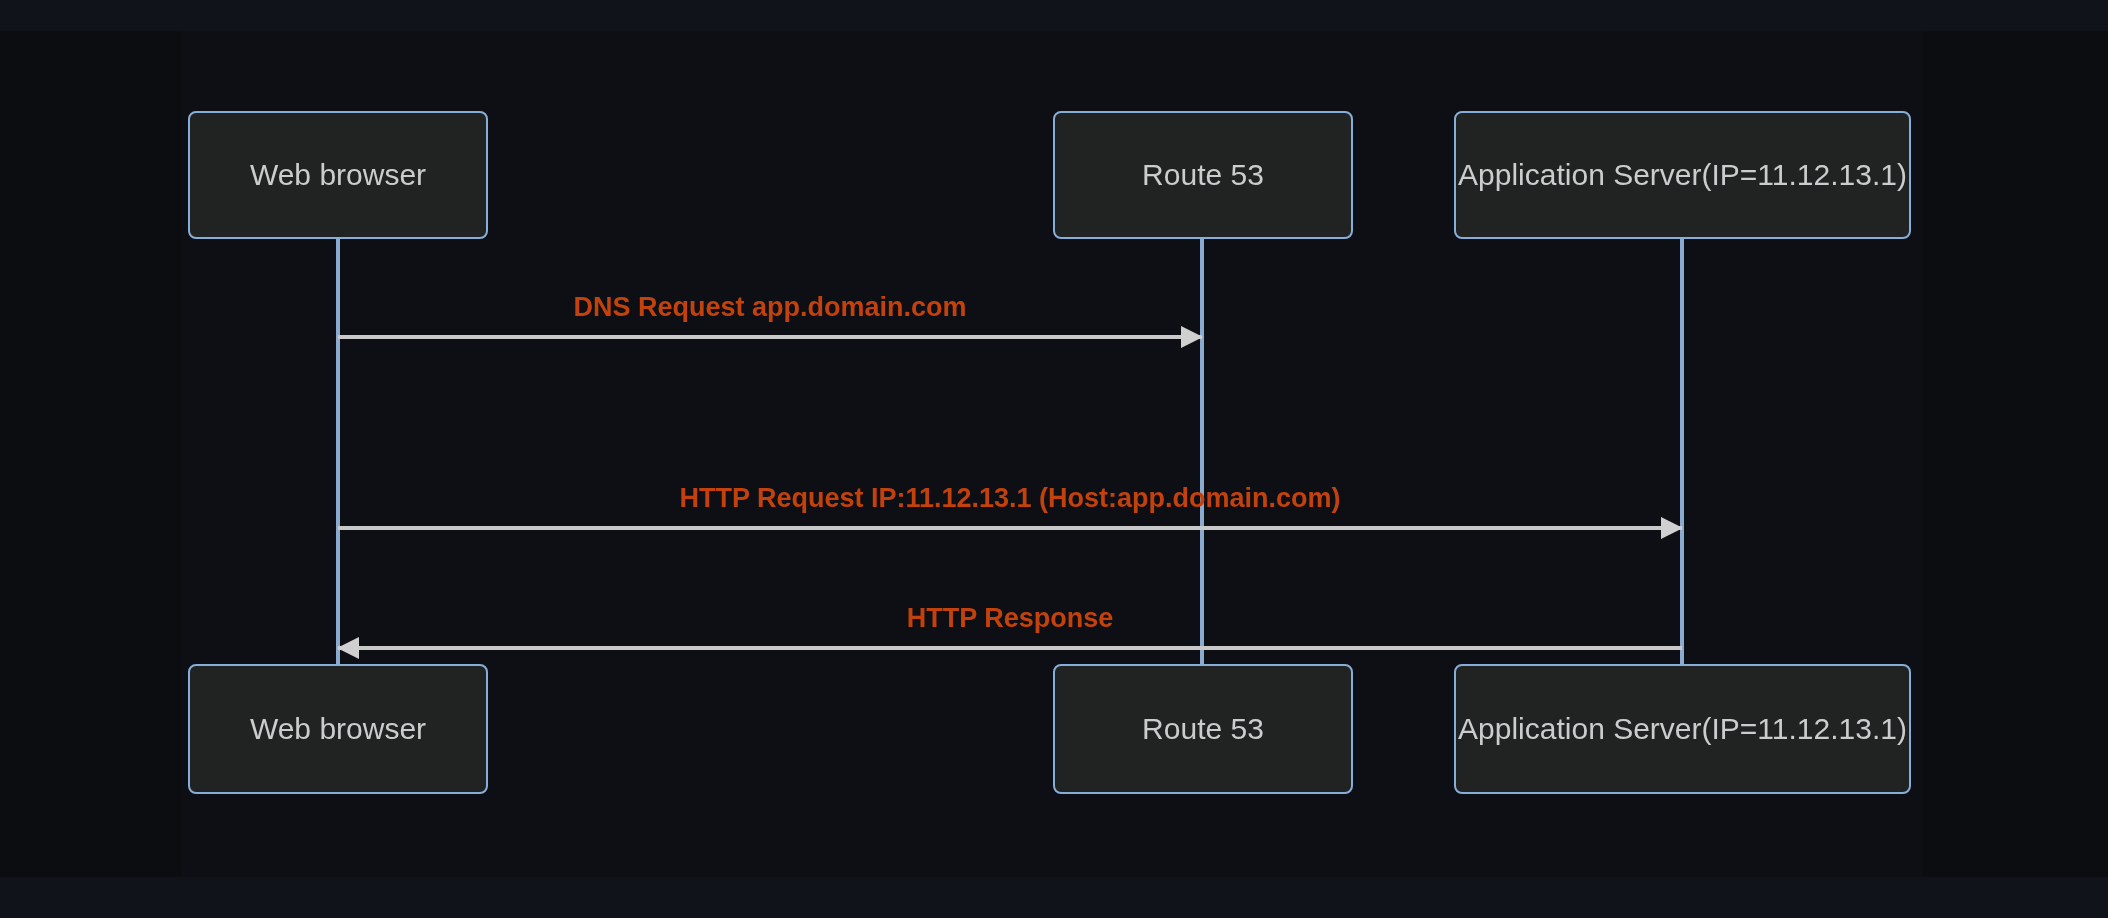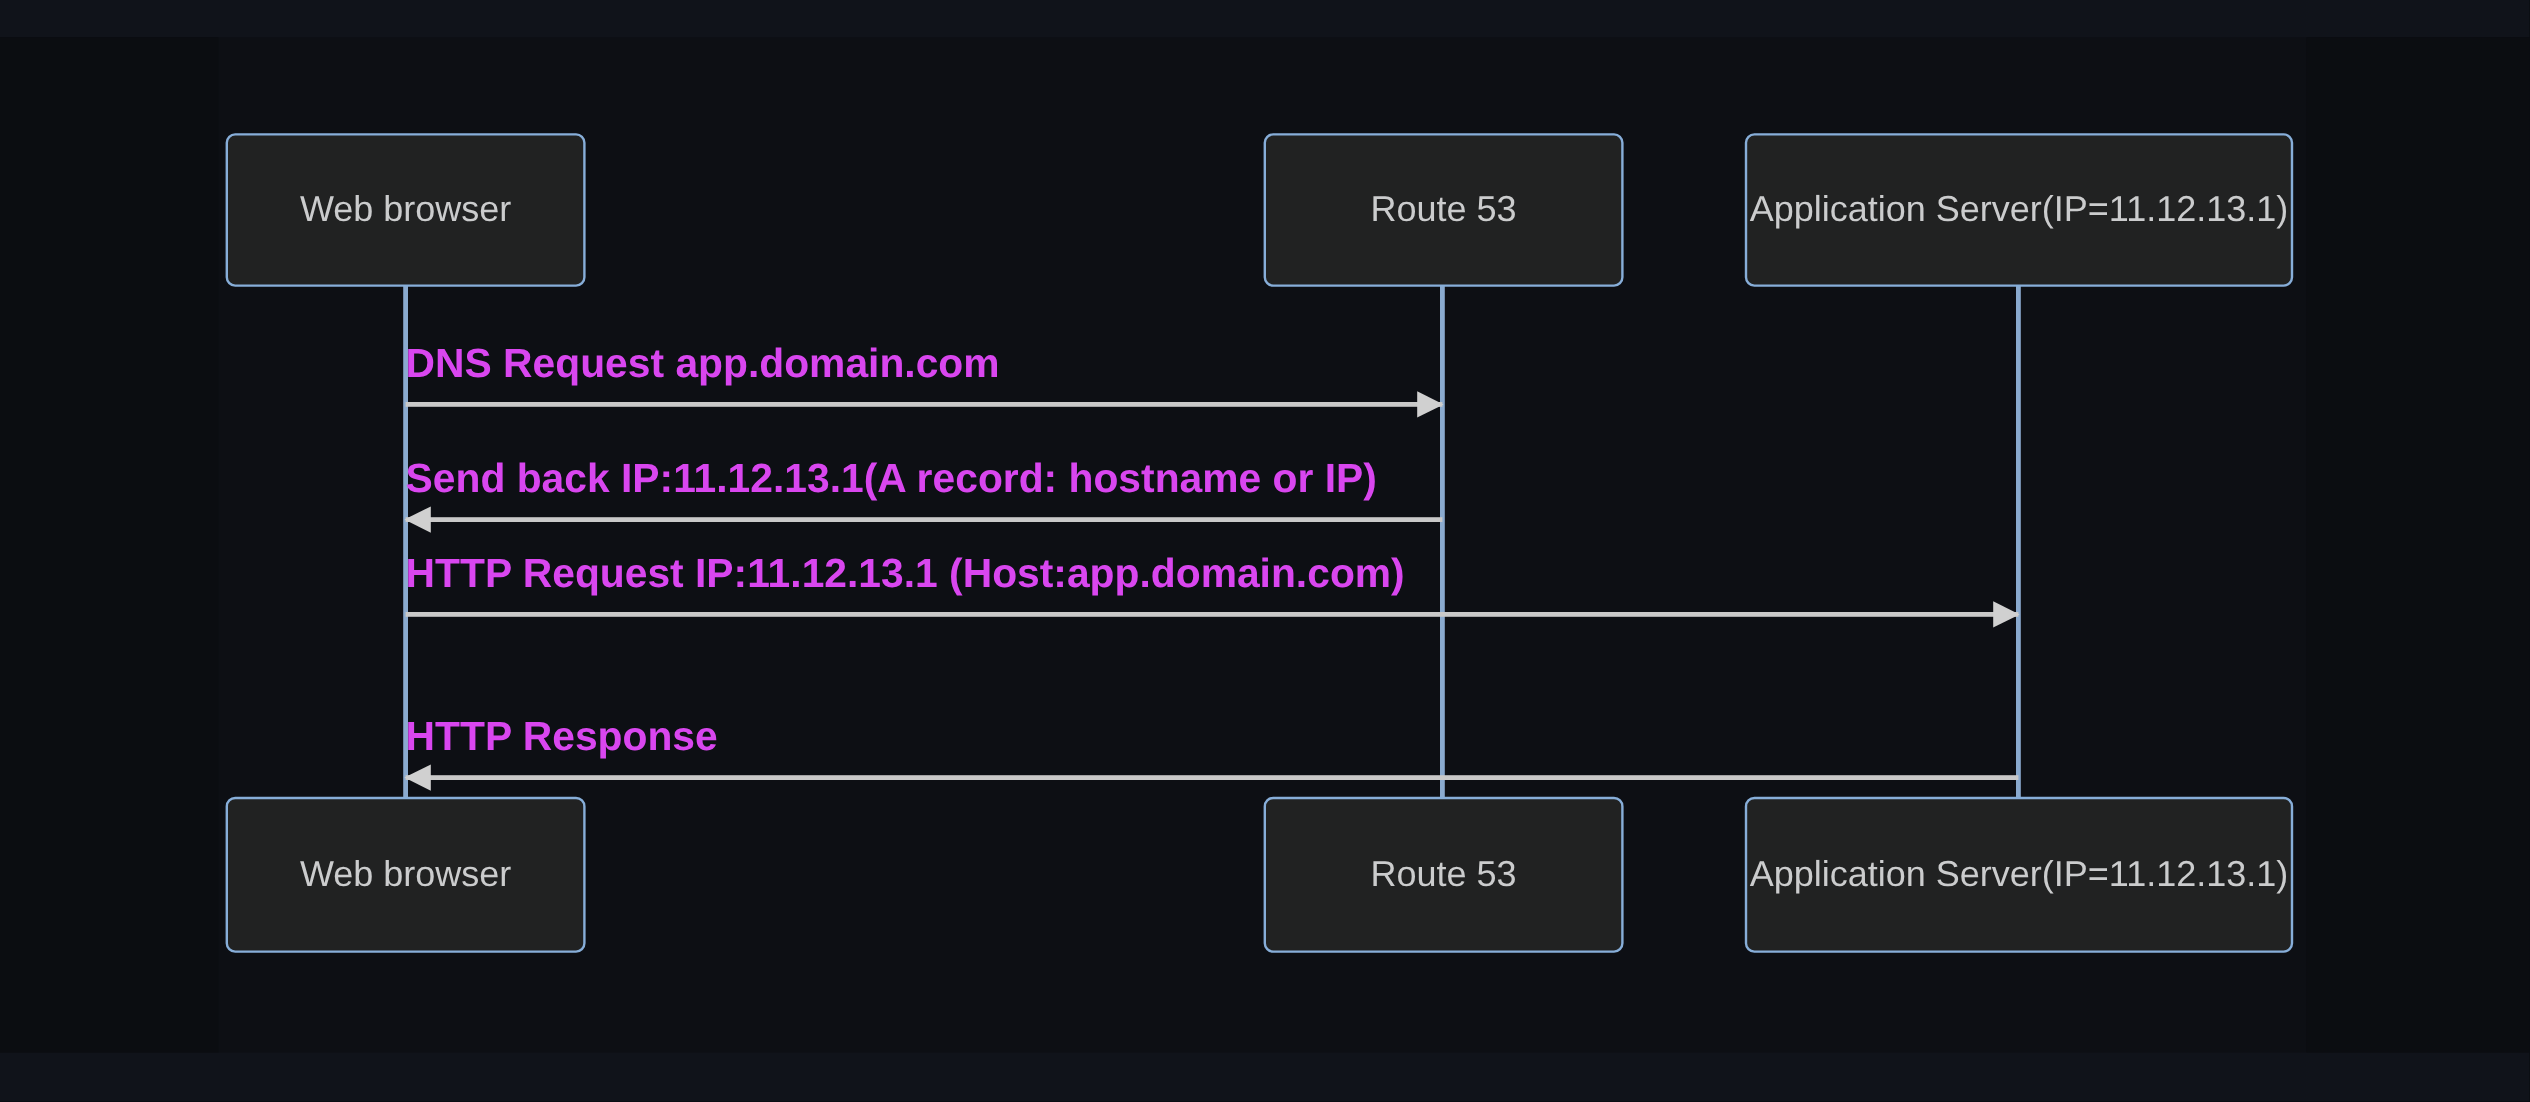--- a/index.html
+++ b/index.html
@@ -48,24 +48,24 @@
 
   .message {
     position: absolute;
     height: 70px;
   }
   .msg-label {
     position: absolute;
     left: 0;
     right: 0;
     bottom: 16px;
-    text-align: left;
-    font-size: 34px;
+    text-align: center;
+    font-size: 27px;
     font-weight: bold;
-    color: #d946ef;
+    color: #c2410c;
     white-space: nowrap;
   }
   .msg-line {
     position: absolute;
     left: 0;
     right: 0;
     bottom: 0;
     height: 4px;
     background: #c9c9c9;
   }
@@ -119,27 +119,22 @@
   <div class="actor actor-bottom" style="left:1454px; width:457px;">
     <span>Application Server(IP=11.12.13.1)</span>
   </div>
 
   <div class="message" style="left:338px; top:269px; width:864px;">
     <div class="msg-label">DNS Request app.domain.com</div>
     <div class="msg-line"></div>
     <div class="arrowhead arrow-right"></div>
   </div>
 
-  <div class="message" style="left:338px; top:365px; width:864px;">
-    <div class="msg-label">Send back IP:11.12.13.1(A record: hostname or IP)</div>
-    <div class="msg-line"></div>
-    <div class="arrowhead arrow-left"></div>
-  </div>
 
-  <div class="message" style="left:338px; top:444px; width:1344px;">
+  <div class="message" style="left:338px; top:460px; width:1344px;">
     <div class="msg-label">HTTP Request IP:11.12.13.1 (Host:app.domain.com)</div>
     <div class="msg-line"></div>
     <div class="arrowhead arrow-right"></div>
   </div>
 
   <div class="message" style="left:338px; top:580px; width:1344px;">
     <div class="msg-label">HTTP Response</div>
     <div class="msg-line"></div>
     <div class="arrowhead arrow-left"></div>
   </div>

